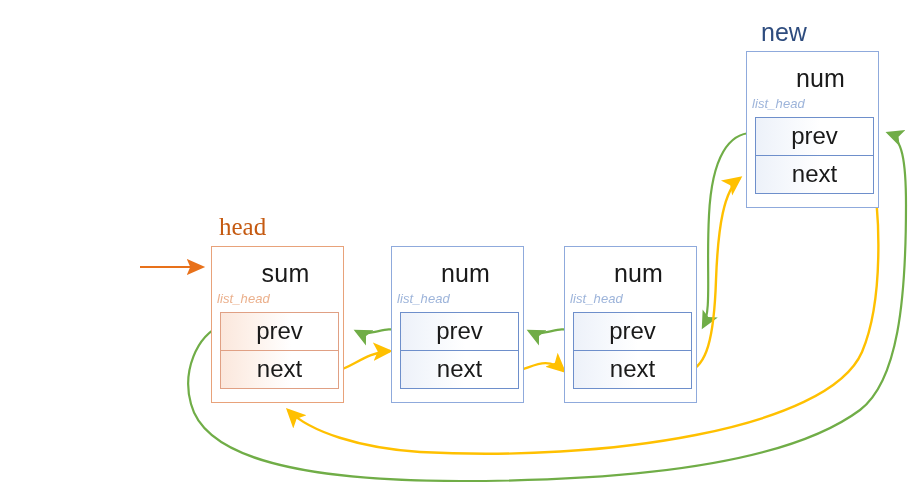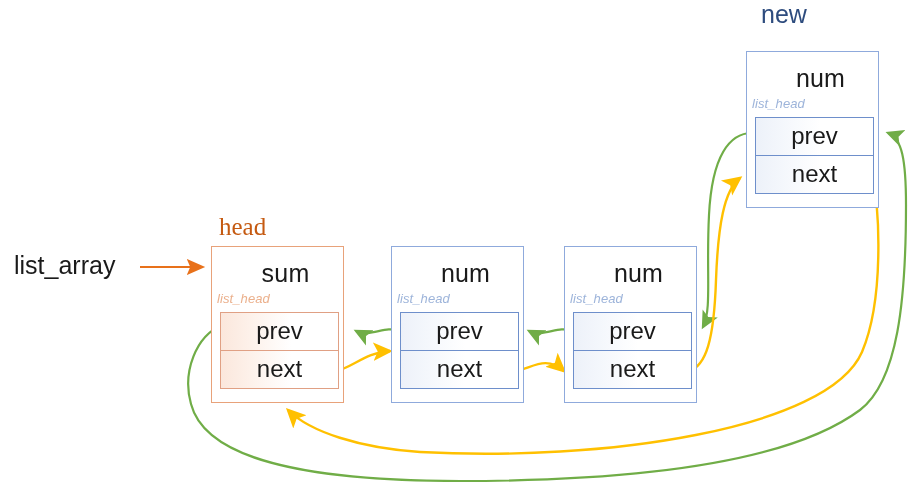--- a/index.html
+++ b/index.html
@@ -142,21 +142,20 @@
     <g>
       <path d="M689,371 C706,366 714,340 716,280 C718,226 724,190 740,178" fill="none" stroke="#FFC000" stroke-width="2.4" marker-end="url(#ah-yellow)"></path>
     </g>
 
     <g>
       <path d="M872,172 C880,212 884,300 862,352 C828,430 600,462 420,452
                C360,448 310,432 288,410" fill="none" stroke="#FFC000" stroke-width="2.4" marker-end="url(#ah-yellow)"></path>
     </g>
   </svg>
 
-  <div class="ext-label" style="left:14px; top:251px;">list_array</div>
 
   <div class="caption head-label" style="left:219px; top:213px;font-family:Liberation Serif, serif;">head</div>
 
   <div class="node orange" style="left:211px; top:246px; width:133px; height:157px;padding-left:15px;">
     <div class="node-title" style="top:12px;">sum</div>
     <div class="node-sub orange" style="left:5px; top:44px;">list_head</div>
     <div class="field-box orange" style="left:8px; top:65px; width:119px; height:77px;">
       <div class="field divider-orange">prev</div>
       <div class="field">next</div>
     </div>
@@ -173,21 +172,21 @@
 
   <div class="node blue" style="left:564px; top:246px; width:133px; height:157px;">
     <div class="node-title" style="top:12px;">num</div>
     <div class="node-sub blue" style="left:5px; top:44px;">list_head</div>
     <div class="field-box blue" style="left:8px; top:65px; width:119px; height:77px;">
       <div class="field divider-blue">prev</div>
       <div class="field">next</div>
     </div>
   </div>
 
-  <div class="caption new-label" style="left:761px; top:0;">new</div>
+  <div class="caption new-label" style="left:761px; top:18px;">new</div>
 
   <div class="node blue" style="left:746px; top:51px; width:133px; height:157px;">
     <div class="node-title" style="top:12px;">num</div>
     <div class="node-sub blue" style="left:5px; top:44px;">list_head</div>
     <div class="field-box blue" style="left:8px; top:65px; width:119px; height:77px;">
       <div class="field divider-blue">prev</div>
       <div class="field">next</div>
     </div>
   </div>
 

